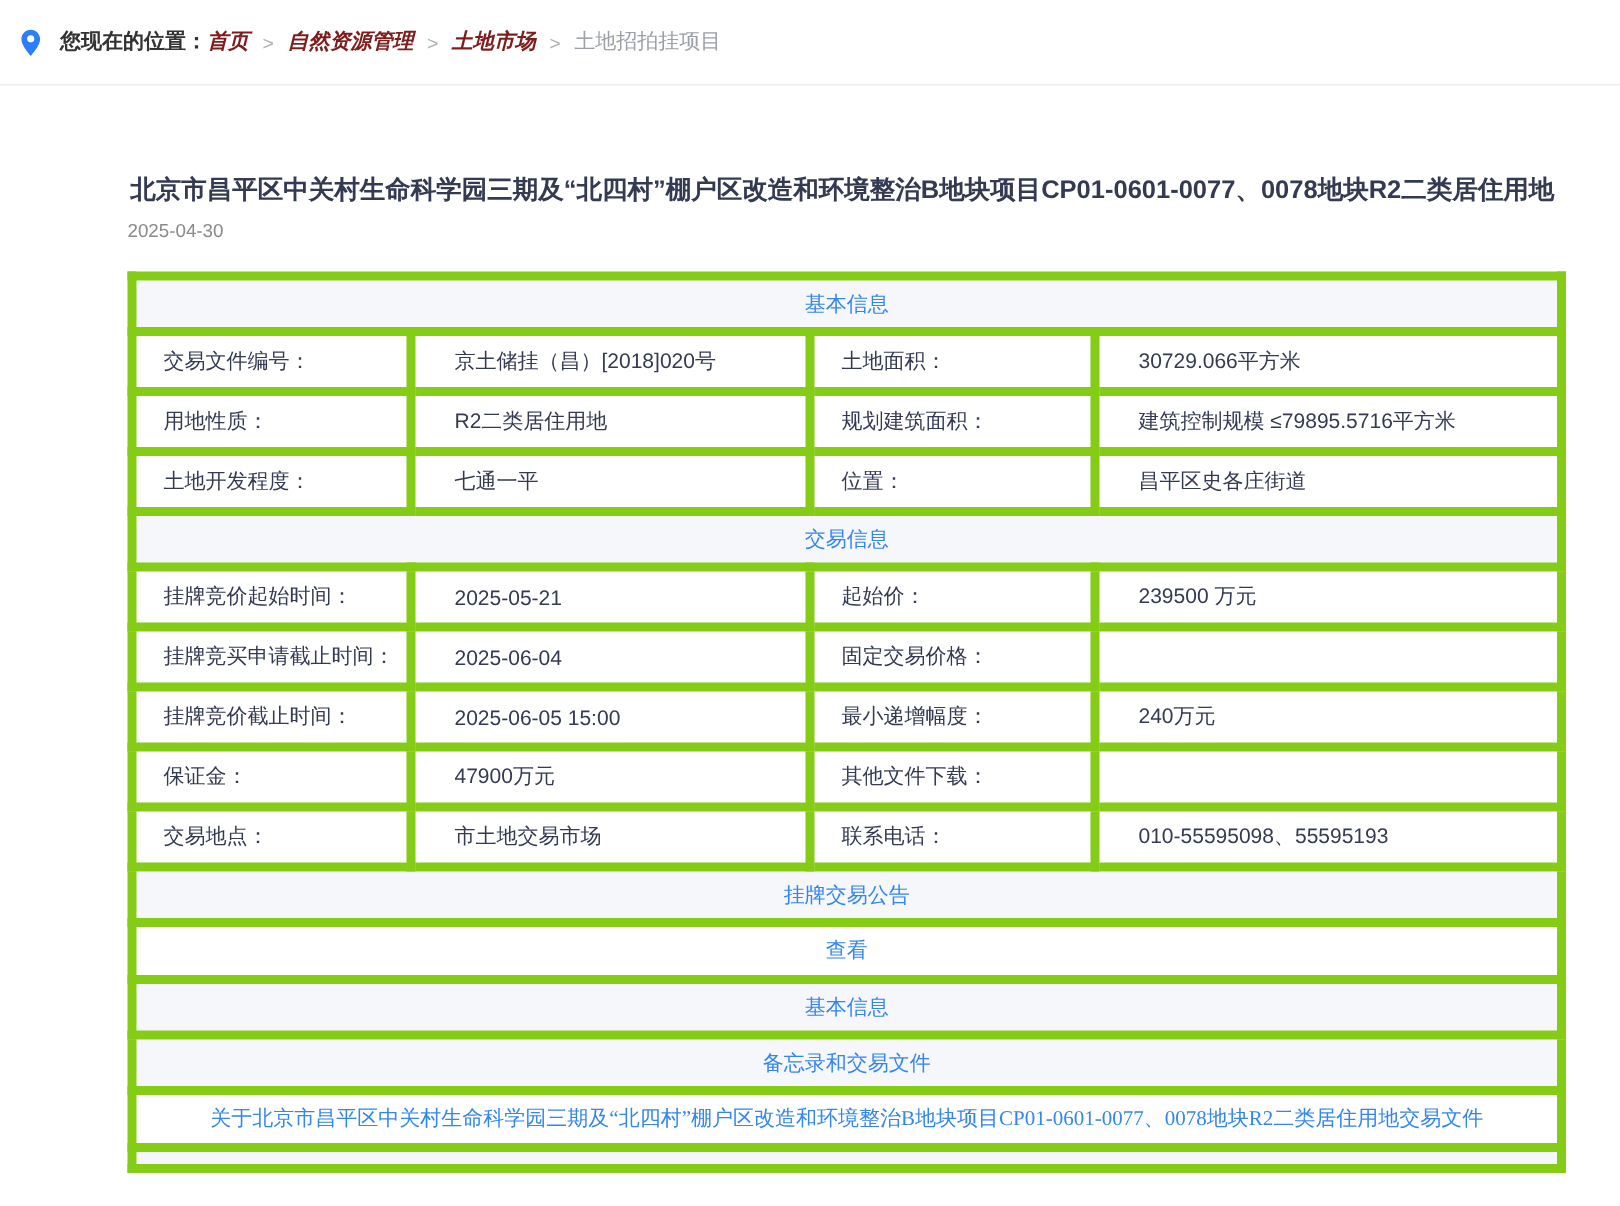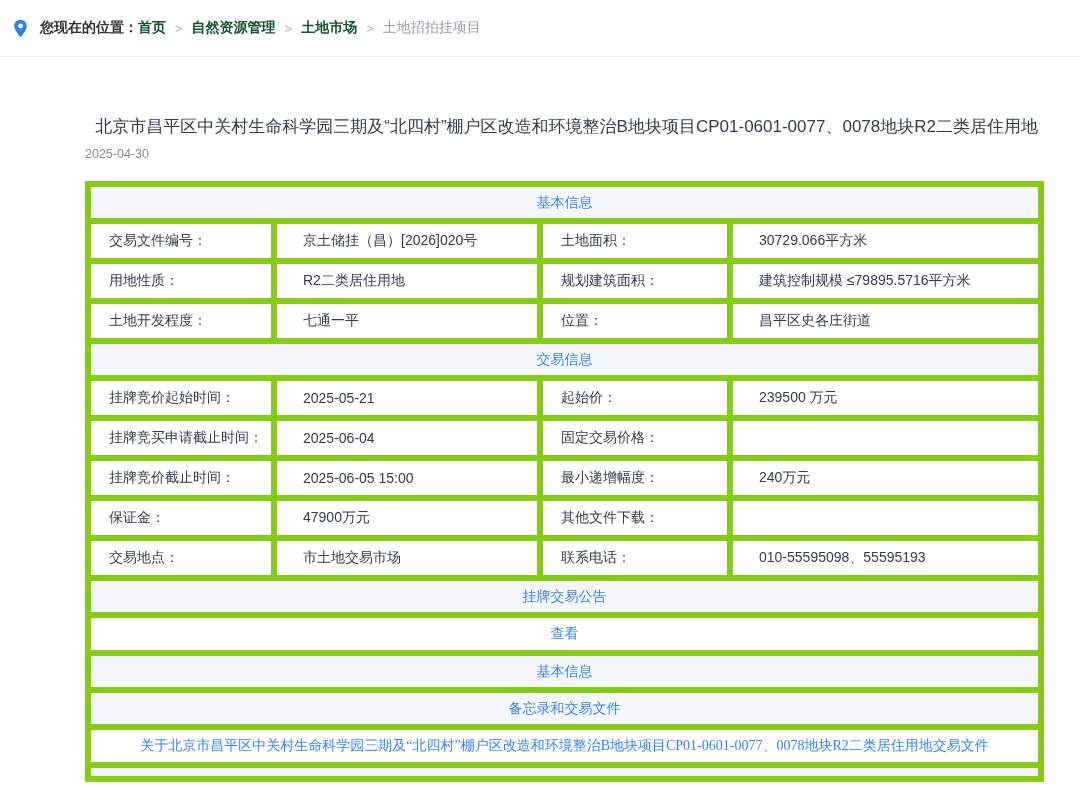--- a/index.html
+++ b/index.html
@@ -12,28 +12,28 @@
   }
   
   .breadcrumb-bar {
     display:flex; 
     height:57px; padding-left:13px;
     border-bottom:1px solid #ececf1;
   }
   .pin-icon { display:flex; align-items:center; margin-right:12px; }
   .crumbs { font-size:14px; font-weight:700; color:#333333; display:flex; align-items:center; }
   .crumbs .sep { color:#b0b0b0; font-weight:400; margin:0 9px; font-size:13px; }
-  .crumbs .crumb-link { color:#14532d; text-decoration:none; cursor:pointer; }
+  .crumbs .crumb-link { color:#7f1d1d; text-decoration:none; cursor:pointer;font-style:italic; }
   .crumbs .crumb-current { color:#9aa0a6; font-weight:400; }
   
   .content { width:953px; margin-left:85px; }
   .page-title {
     margin-top:56px;
-    font-size:17px; font-weight:400; line-height:27px;
-    text-align:right; color:#333a52;
+    font-size:17px; font-weight:700; line-height:27px;
+    text-align:center; color:#333a52;
   }
   .pub-date {
     margin-top:7px;
     text-align:left; font-size:12.5px; color:#8a8a8a;
   }
   
   table.info-table {
     margin-top:20px; width:953px;
     border-collapse:collapse; table-layout:fixed;
   }
@@ -85,21 +85,21 @@
         <col style="width:190px">
         <col style="width:311px">
     </colgroup>
     <tbody>
 
       <tr class="sec">
         <td colspan="4">基本信息</td>
       </tr>
       <tr>
         <td class="lbl">交易文件编号：</td>
-        <td class="val">京土储挂（昌）[2026]020号</td>
+        <td class="val">京土储挂（昌）[2018]020号</td>
         <td class="lbl">土地面积：</td>
         <td class="val">30729.066平方米</td>
       </tr>
       <tr>
         <td class="lbl">用地性质：</td>
         <td class="val">R2二类居住用地</td>
         <td class="lbl">规划建筑面积：</td>
         <td class="val">建筑控制规模 ≤79895.5716平方米</td>
       </tr>
       <tr>

